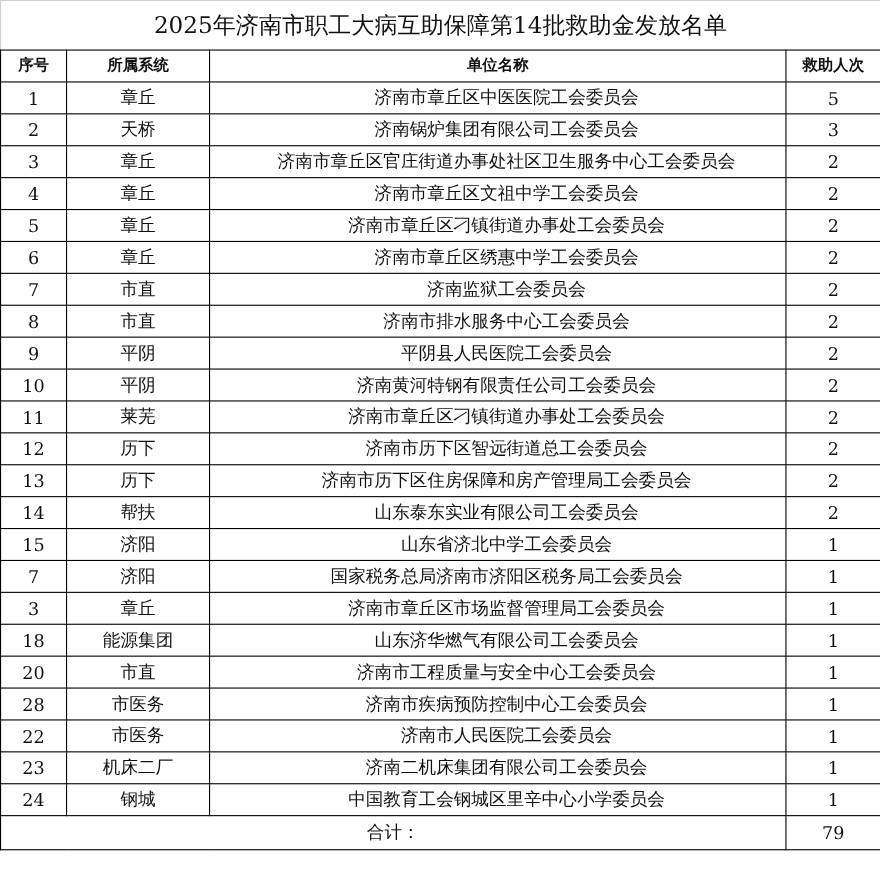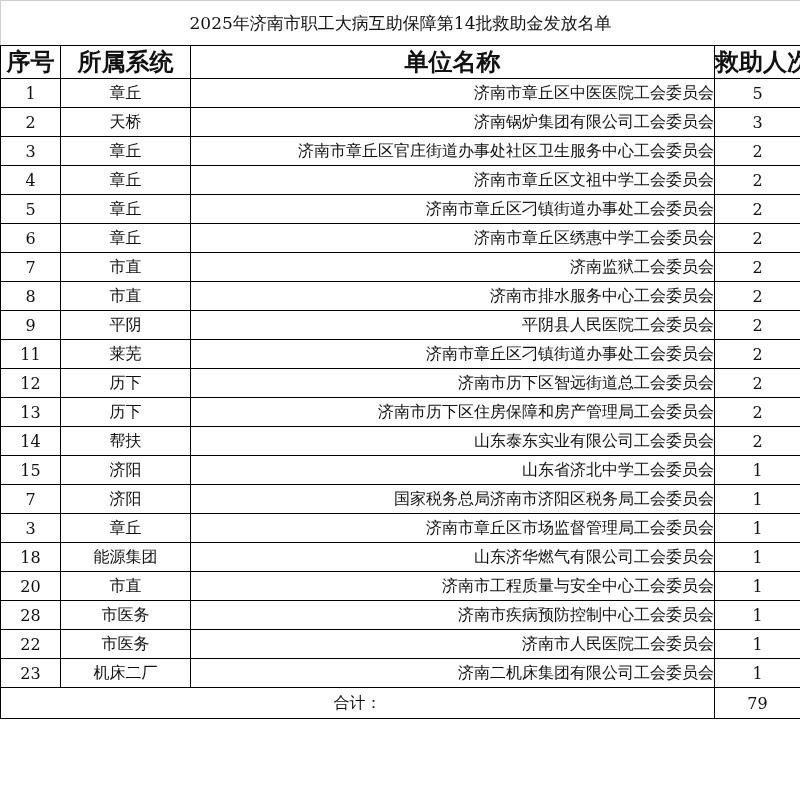--- a/index.html
+++ b/index.html
@@ -21,45 +21,45 @@
       box-sizing: border-box;
     }
     .title-row {
       height: 45px;
       box-sizing: border-box;
       border-left: 1px solid #d0d0d0;
       border-top: 1px solid #d0d0d0;
       display: flex;
       align-items: center;
       justify-content: center;
-      font-size: 17px;
+      font-size: 21px;
       letter-spacing: 0px;
     }
     table {
       border-collapse: collapse;
       width: 800px;
       table-layout: fixed;
     }
     td, th {
       border: 1.5px solid #000;
       padding: 0;
       height: 28px;
       font-weight: normal;
       font-size: 16px;
       white-space: nowrap;
       overflow: hidden;
     }
     th {
       height: 28px;
       font-weight: bold;
-      font-size: 24px;
+      font-size: 14px;
       text-align: center;
     }
     td.c-no, td.c-sys, td.c-count { text-align: center; }
-    td.c-name { text-align: right; padding-left: 16px; }
+    td.c-name { text-align: center; padding-left: 16px; }
     tr.total-row td { height: 30px; }
     col.w-no { width: 60px; }
     col.w-sys { width: 130px; }
     col.w-name { width: 524px; }
     col.w-count { width: 86px; }
   </style>
 </head>
 <body>
 
 <div class="sheet">
@@ -128,20 +128,26 @@
           <td class="c-name">济南市排水服务中心工会委员会</td>
           <td class="c-count">2</td>
         </tr>
         <tr>
           <td class="c-no">9</td>
           <td class="c-sys">平阴</td>
           <td class="c-name">平阴县人民医院工会委员会</td>
           <td class="c-count">2</td>
         </tr>
         <tr>
+          <td class="c-no">10</td>
+          <td class="c-sys">平阴</td>
+          <td class="c-name">济南黄河特钢有限责任公司工会委员会</td>
+          <td class="c-count">2</td>
+        </tr>
+        <tr>
           <td class="c-no">11</td>
           <td class="c-sys">莱芜</td>
           <td class="c-name">济南市章丘区刁镇街道办事处工会委员会</td>
           <td class="c-count">2</td>
         </tr>
         <tr>
           <td class="c-no">12</td>
           <td class="c-sys">历下</td>
           <td class="c-name">济南市历下区智远街道总工会委员会</td>
           <td class="c-count">2</td>
@@ -197,20 +203,26 @@
         <tr>
           <td class="c-no">22</td>
           <td class="c-sys">市医务</td>
           <td class="c-name">济南市人民医院工会委员会</td>
           <td class="c-count">1</td>
         </tr>
         <tr>
           <td class="c-no">23</td>
           <td class="c-sys">机床二厂</td>
           <td class="c-name">济南二机床集团有限公司工会委员会</td>
+          <td class="c-count">1</td>
+        </tr>
+        <tr>
+          <td class="c-no">24</td>
+          <td class="c-sys">钢城</td>
+          <td class="c-name">中国教育工会钢城区里辛中心小学委员会</td>
           <td class="c-count">1</td>
         </tr>
       </tbody>
     <tfoot>
       <tr class="total-row">
         <td colspan="3" class="c-sys">合计：</td>
         <td class="c-count">79</td>
       </tr>
     </tfoot>
   </table>

